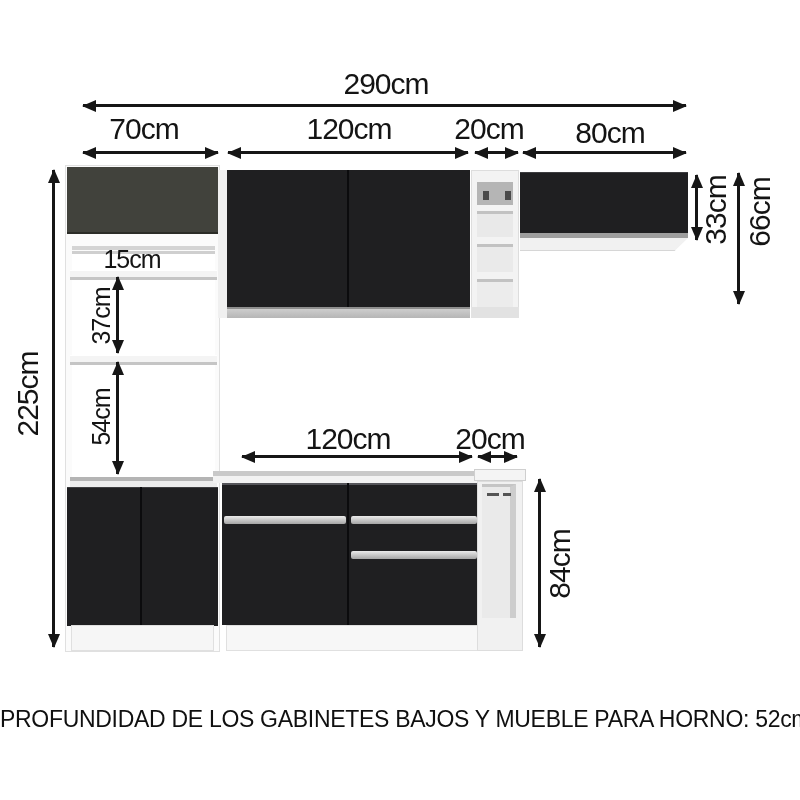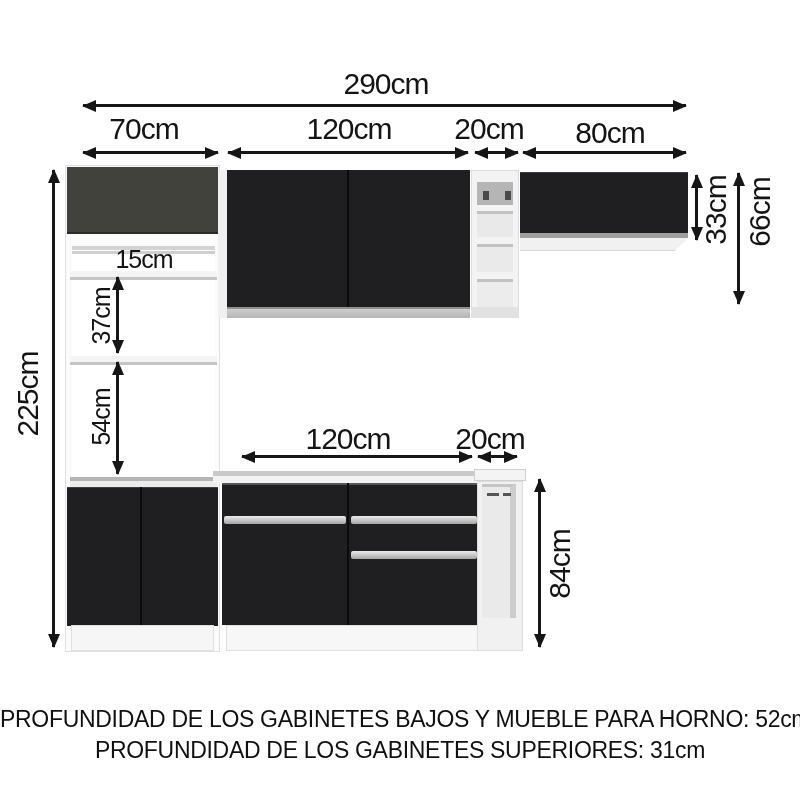--- a/index.html
+++ b/index.html
@@ -62,21 +62,21 @@
   <div class="varrow" style="left:695px;top:175px;height:65px;"></div>
   <div class="dim rot" style="left:716px;top:210px;">33cm</div>
 
   <div class="varrow" style="left:737px;top:173px;height:131px;"></div>
   <div class="dim rot" style="left:760px;top:212px;">66cm</div>
 
   <div class="whitebox" style="position:absolute;left:65px;top:165px;width:155px;height:487px;"></div>
   <div class="abs" style="left:67px;top:167px;width:151px;height:65px;background:#41423c;border-bottom:2px solid #2b2c27;"></div>
   <div class="abs" style="left:72px;top:246px;width:143px;height:4px;background:#d4d4d4;"></div>
   <div class="opening" style="position:absolute;left:72px;top:251px;width:143px;height:19px;"></div>
-  <div class="dim small" style="left:144px;top:259px;">15cm</div>
+  <div class="dim small" style="left:132px;top:259px;">15cm</div>
   <div class="shelf" style="position:absolute;left:70px;top:270px;width:147px;height:10px;"></div>
   <div class="abs" style="left:72px;top:280px;width:143px;height:75px;background:#ffffff;"></div>
   <div class="shelf" style="position:absolute;left:70px;top:355px;width:147px;height:10px;"></div>
   <div class="abs" style="left:72px;top:365px;width:143px;height:112px;background:#ffffff;"></div>
   <div class="abs" style="left:70px;top:477px;width:147px;height:10px;background:linear-gradient(#b4b4b4 40%,#ececec 40%);"></div>
   <div class="black" style="position:absolute;left:67px;top:487px;width:151px;height:138px;border-top:1px solid #3d3d40;"></div>
   <div class="blackline" style="position:absolute;left:140px;top:487px;width:2px;height:138px;"></div>
   <div class="abs" style="left:71px;top:625px;width:143px;height:26px;background:#f6f6f6;border:1px solid #e0e0e0;box-sizing:border-box;"></div>
 
   <div class="varrow" style="left:116px;top:277px;height:76px;"></div>
@@ -118,15 +118,14 @@
   <div class="abs" style="left:474px;top:469px;width:52px;height:12px;background:#f4f4f4;border:1px solid #cfcfcf;box-sizing:border-box;"></div>
   <div class="abs" style="left:477px;top:481px;width:46px;height:170px;background:#f1f1f1;border:1px solid #ddd;box-sizing:border-box;"></div>
   <div class="abs" style="left:482px;top:484px;width:34px;height:134px;background:#eaeaea;border-top:3px solid #c5c5c5;border-right:6px solid #cdcdcd;box-sizing:border-box;"></div>
   <div class="abs" style="left:487px;top:493px;width:12px;height:3px;background:#555;"></div>
   <div class="abs" style="left:503px;top:493px;width:8px;height:3px;background:#555;"></div>
 
   <div class="varrow" style="left:538px;top:479px;height:168px;"></div>
   <div class="dim rot" style="left:560px;top:564px;">84cm</div>
 
   <div class="note" style="top:706px;">PROFUNDIDAD DE LOS GABINETES BAJOS Y MUEBLE PARA HORNO: 52cm</div>
-  <div class="note" style="top:737px;">PROFUNDIDAD DE LOS GABINETES SUPERIORES: 31cm</div>
 
 </div>
 
 </body></html>

